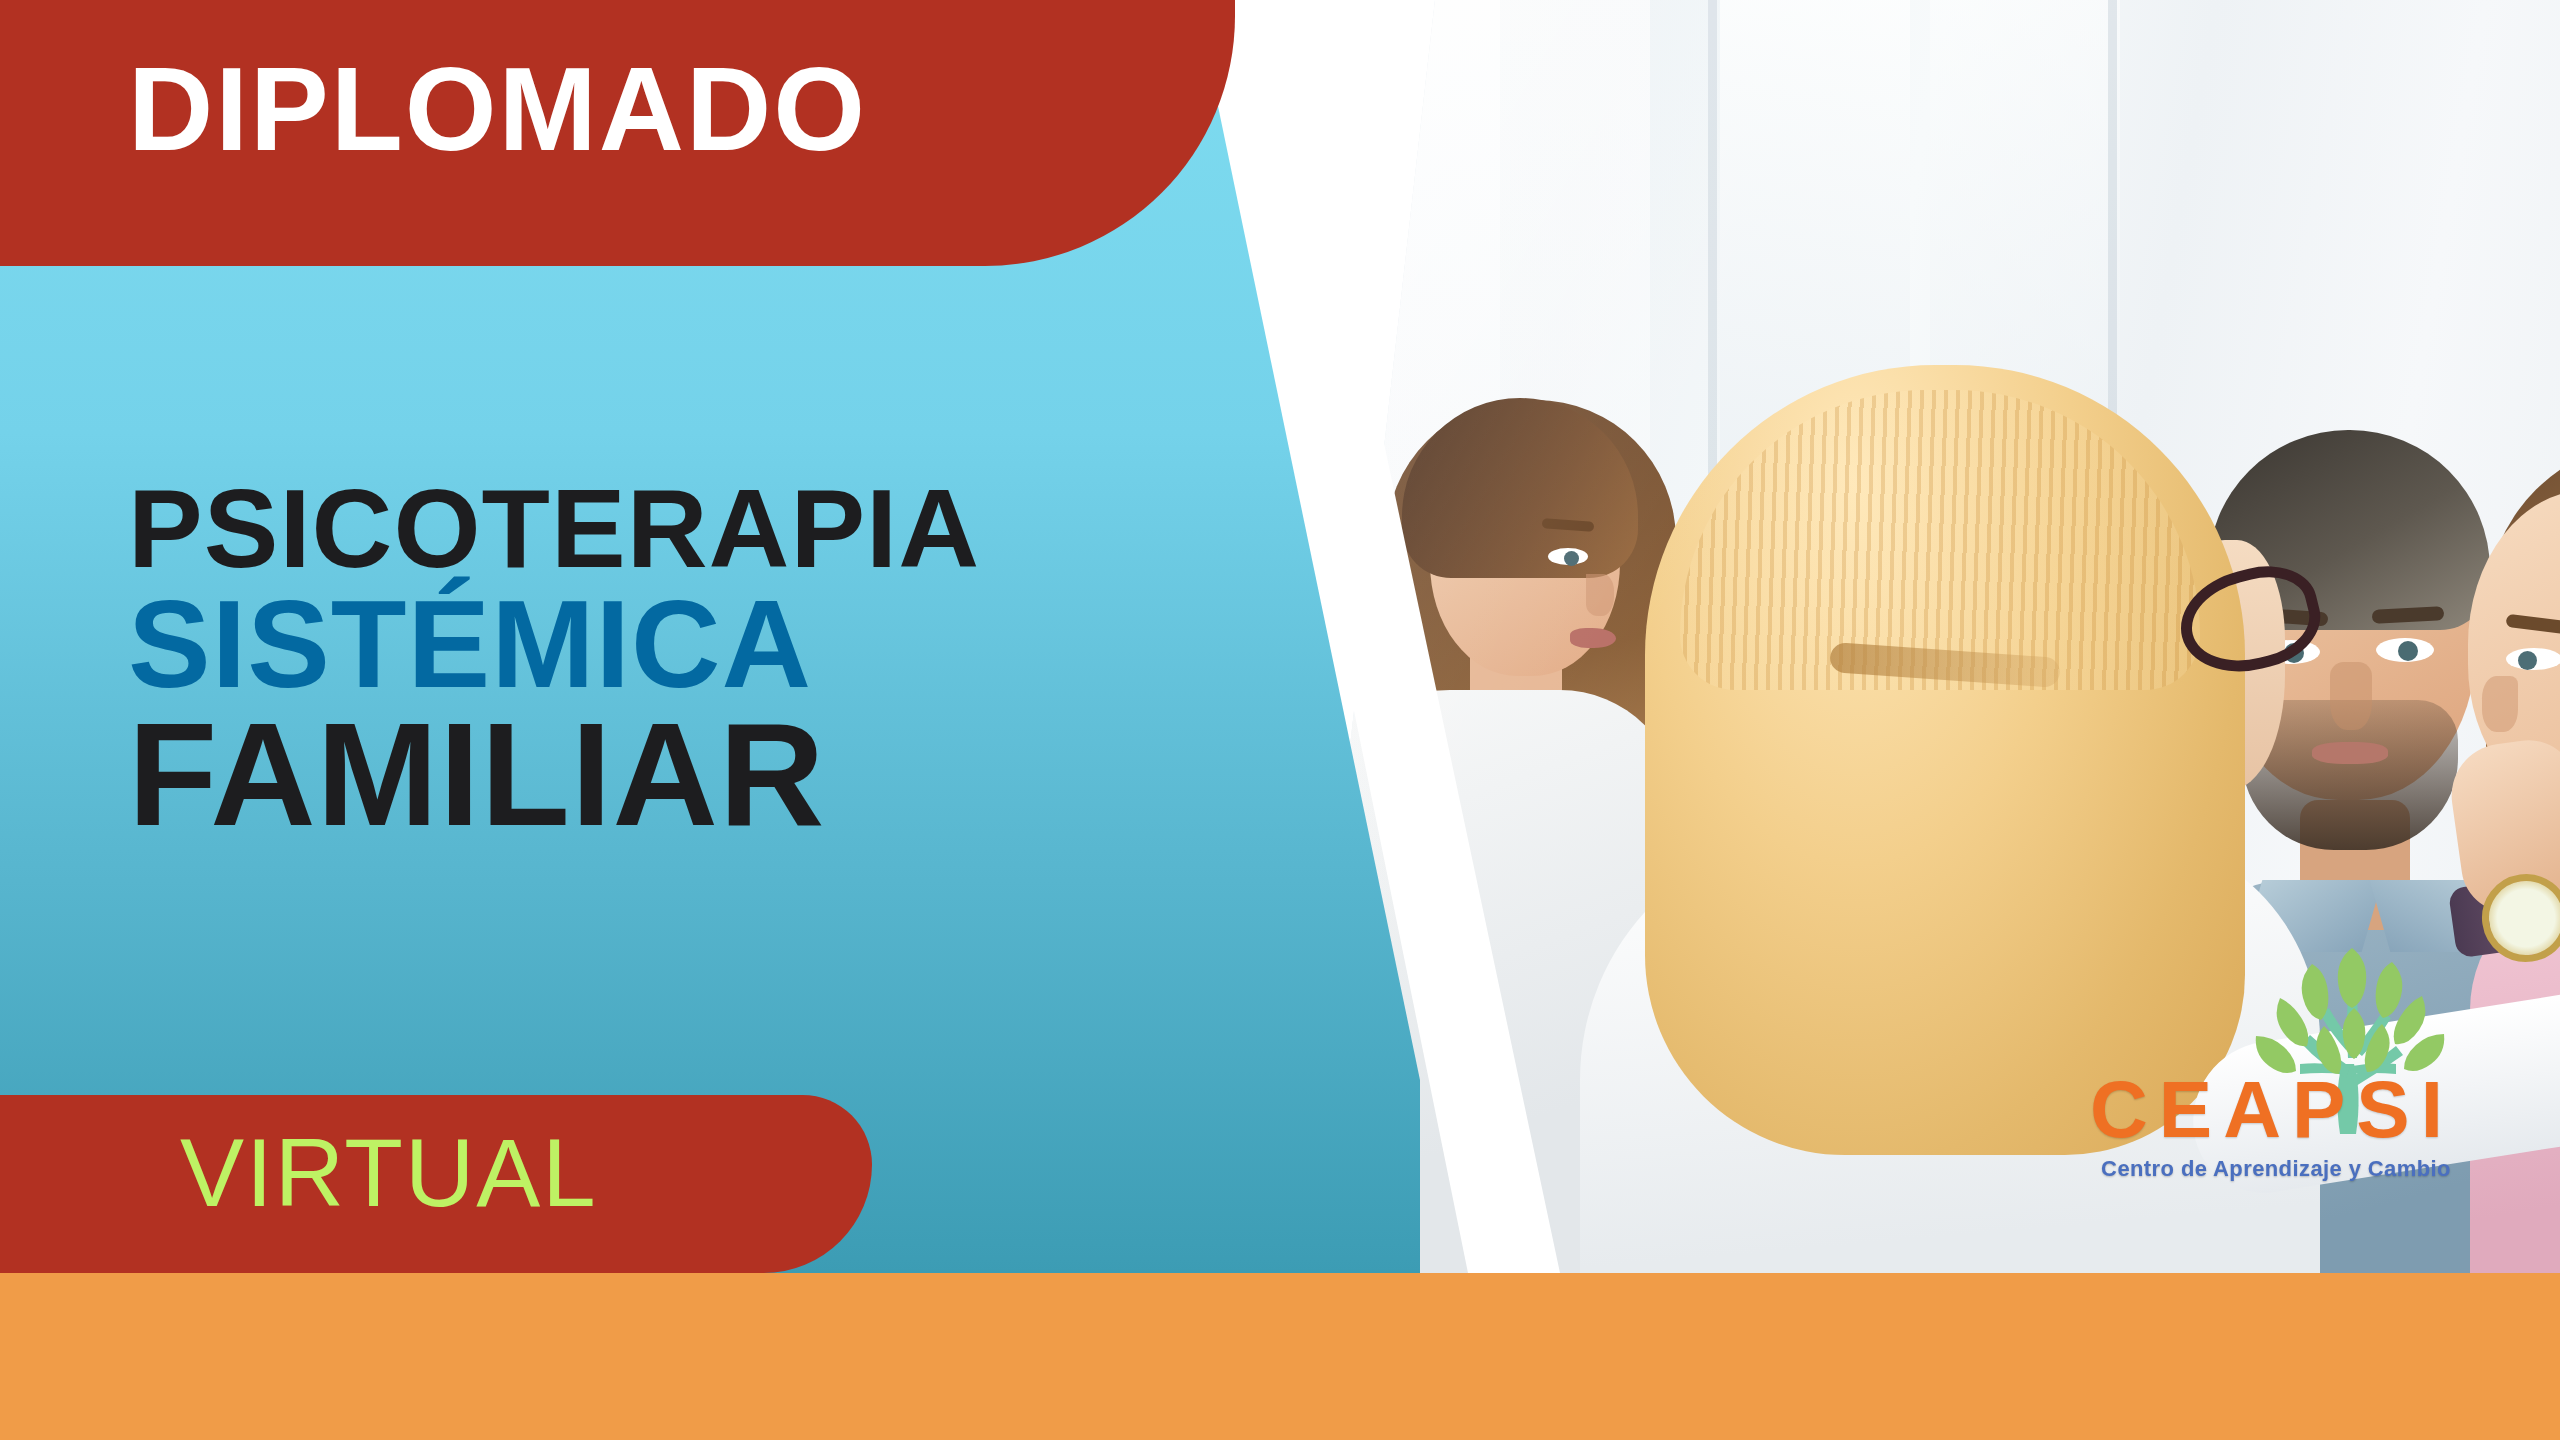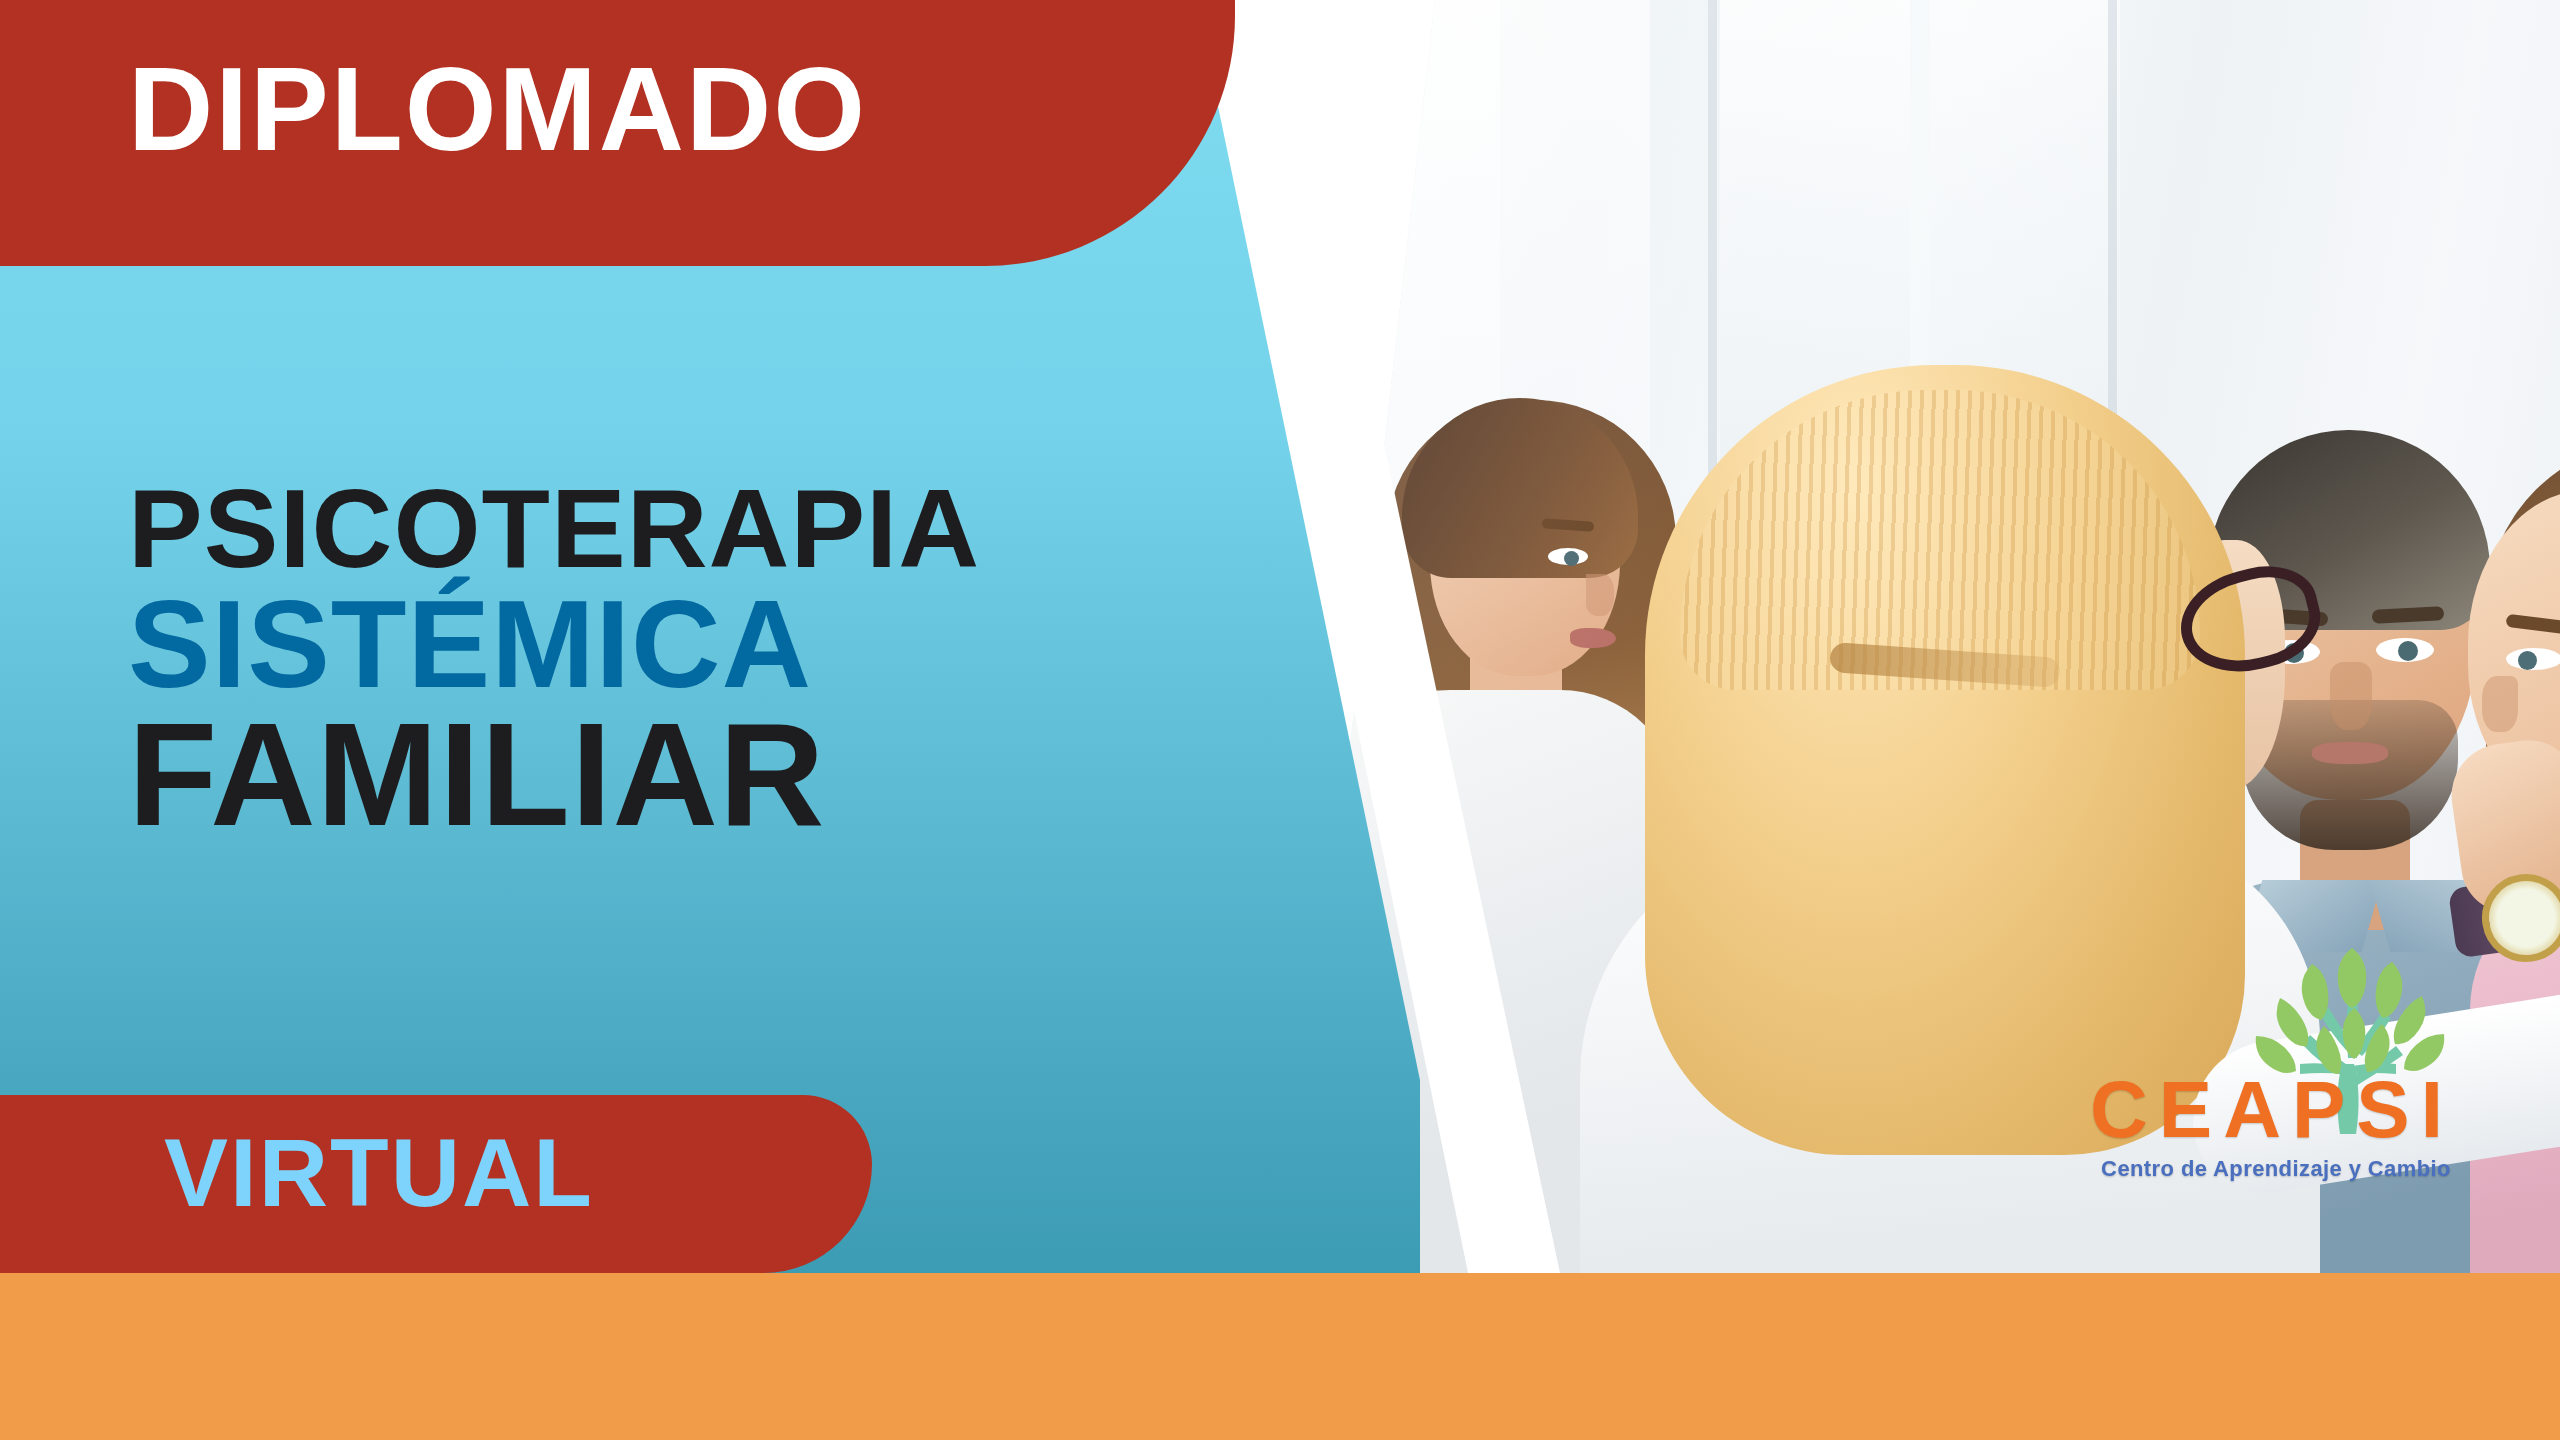--- a/index.html
+++ b/index.html
@@ -249,22 +249,22 @@
   #hl-3{font-size:146px;letter-spacing:1px;color:#1d1d1f;margin-top:2px;}
 
   
   #virtual-badge{
     position:absolute;left:0;top:1095px;width:872px;height:178px;
     background:#b23122;
     border-top-right-radius:96px;
     border-bottom-right-radius:150px;
   }
   #virtual-label{
-    position:absolute;left:164px;top:30px;
-    color:#7dd3fc;font-size:96px;font-weight:700;letter-spacing:2px;
+    position:absolute;left:180px;top:30px;
+    color:#bef264;font-size:96px;font-weight:400;letter-spacing:2px;
     line-height:1;white-space:nowrap;
   }
 
   
   #orange-bar{
     position:absolute;left:0;bottom:0;width:2560px;height:167px;
     background:#f09c48;
   }
 
   

